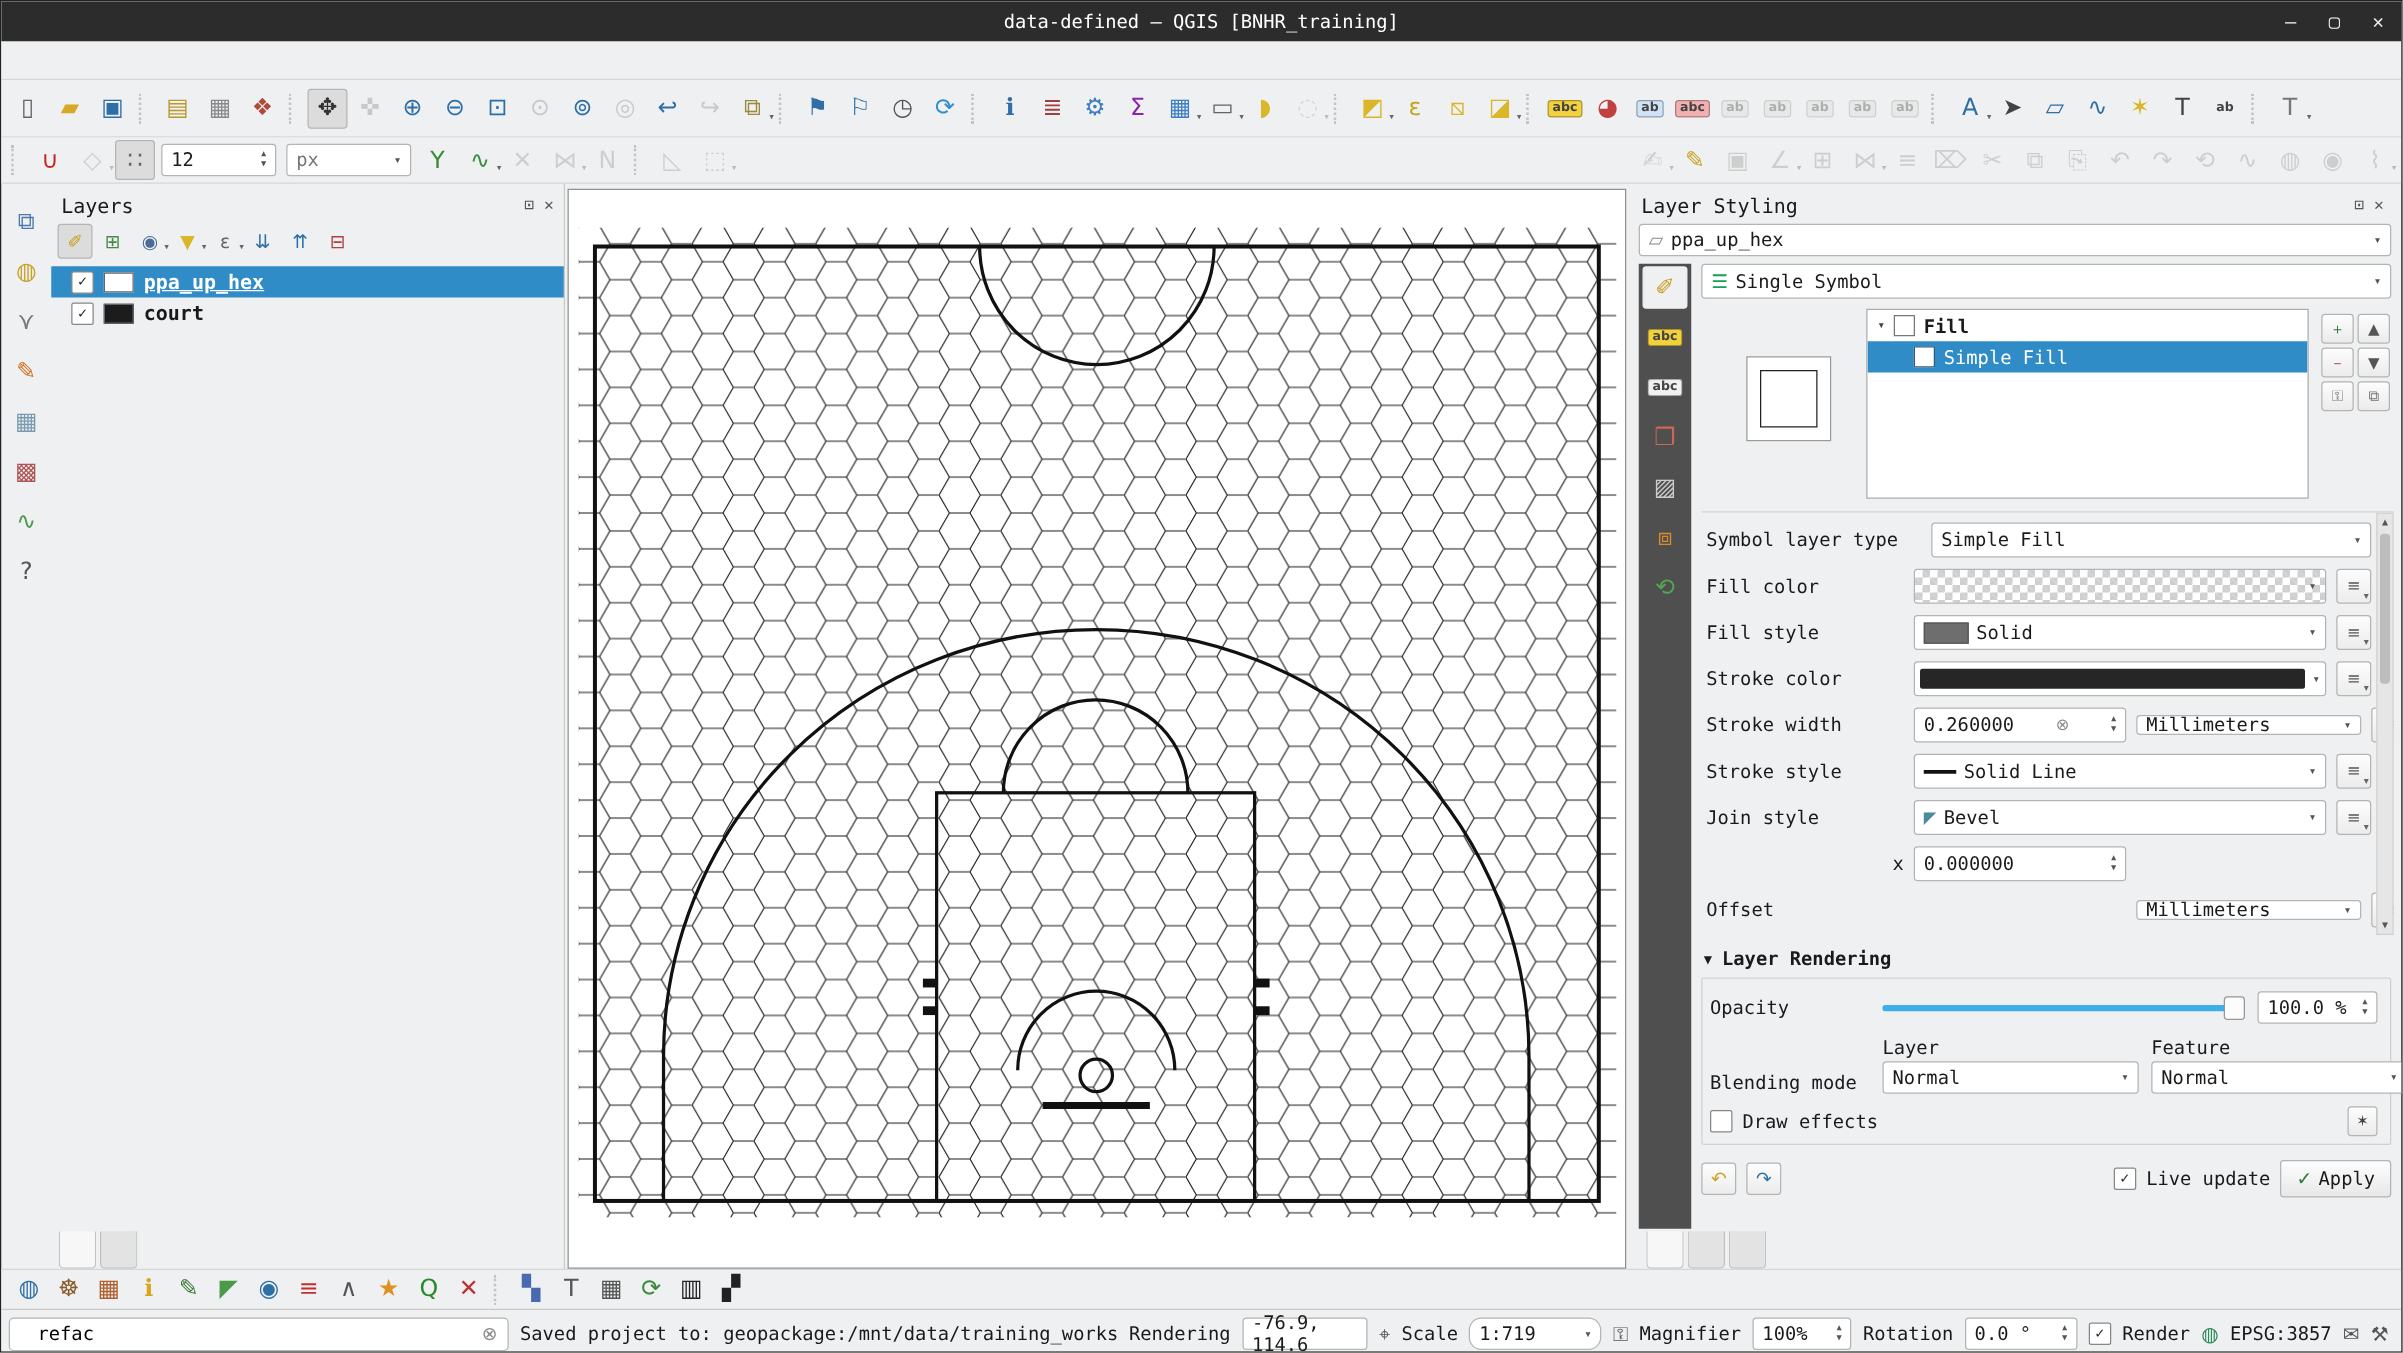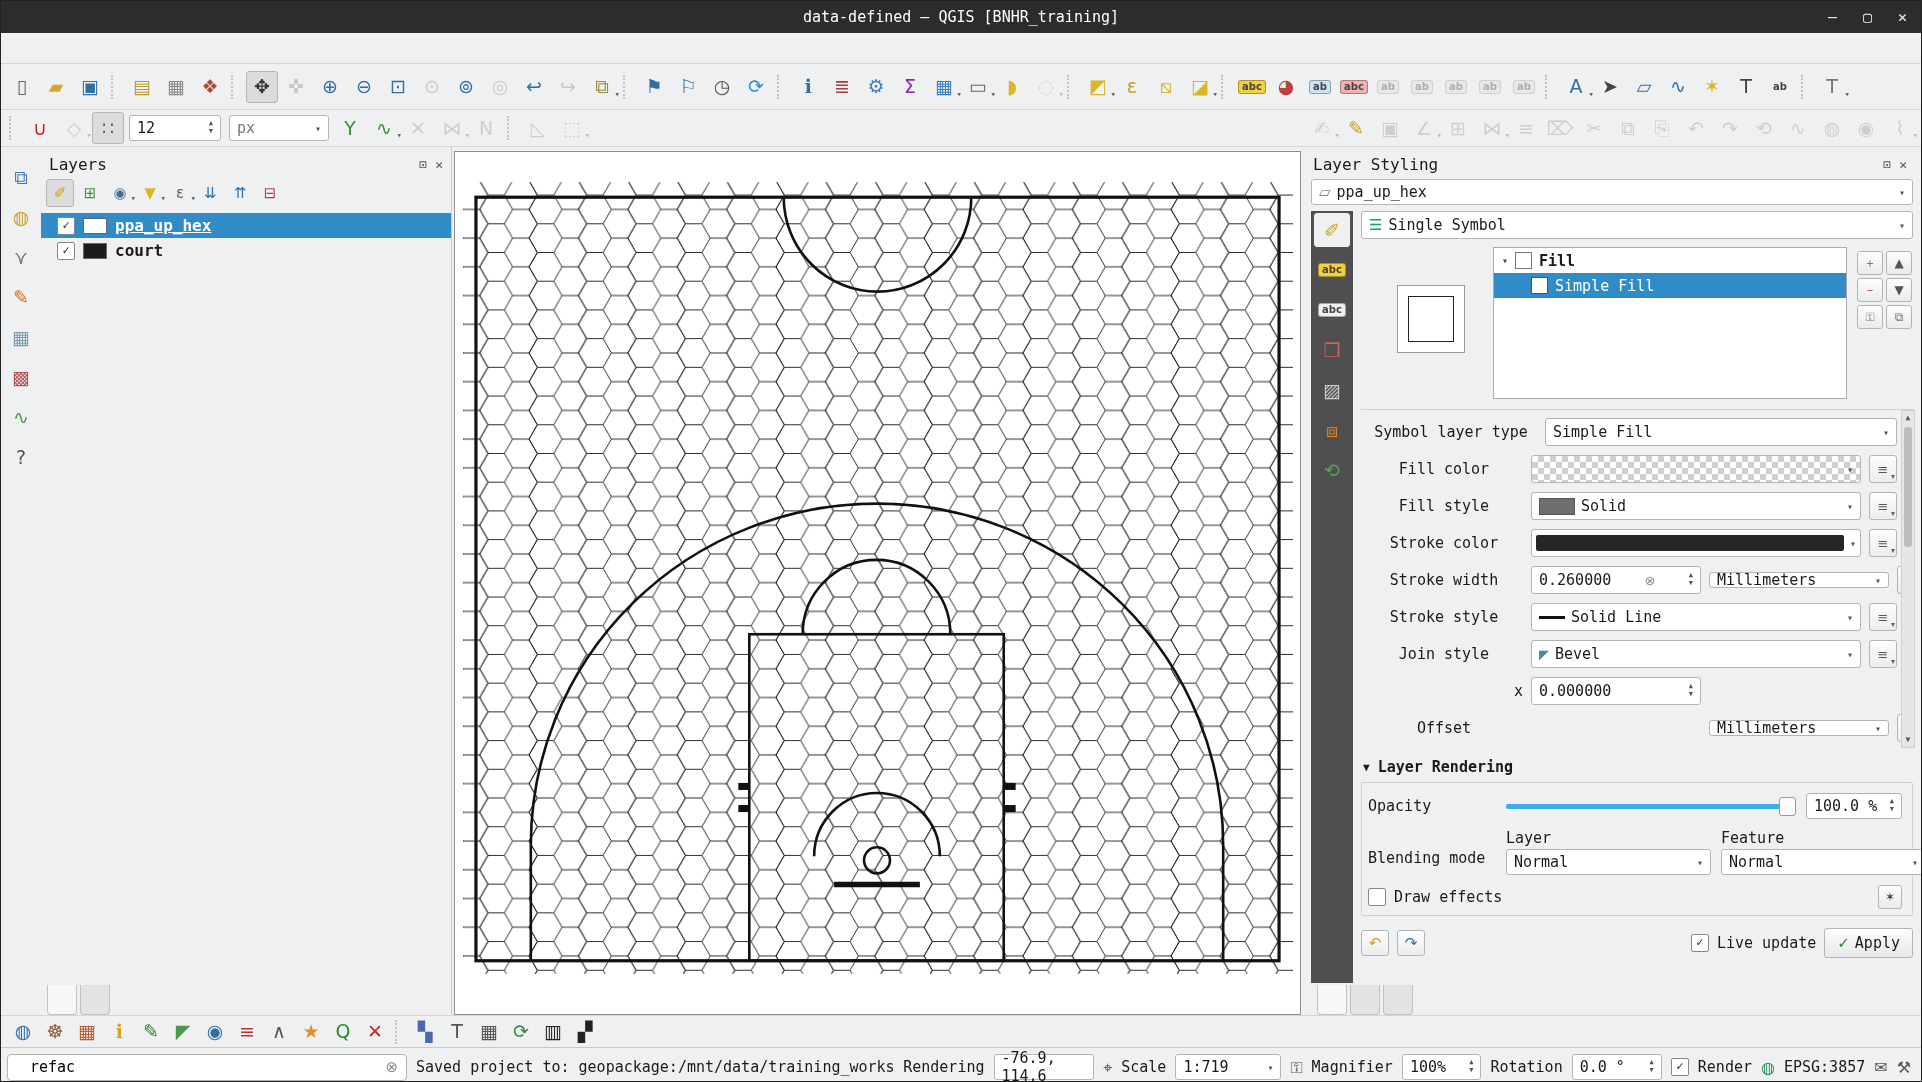--- a/index.html
+++ b/index.html
@@ -67,21 +67,21 @@
   .tree-row{display:flex;align-items:center;height:25px;gap:7px;padding-left:8px;}
   .tree-row.selected{background:#308cc6;color:#fff;}
   .tree-row .tswatch{width:15px;height:15px;border:1px solid #777;background:#fff;flex:none;}
   .tree-row.selected .tswatch{border-color:#2a5a80;}
   .tree-caret{font-size:10px;color:#444;}
   .tree-indent{width:22px;flex:none;}
   .sym-btn-col{width:58px;flex:none;display:grid;grid-template-columns:26px 26px;grid-auto-rows:24px;gap:3px;align-content:start;padding-top:4px;}
   .sbtn{border:1px solid #b4b4b4;border-radius:3px;background:linear-gradient(#fdfdfd,#ebebeb);display:flex;align-items:center;justify-content:center;font-size:12px;color:#444;}
   .props{margin-top:10px;border-top:1px solid #d2d2d2;padding-top:8px;height:330px;overflow:hidden;position:relative;}
   .prop-row{display:flex;align-items:center;margin:0 18px 9px 4px;gap:8px;}
-  .prop-label{width:158px;flex:none;text-align:center;}
+  .prop-label{width:158px;flex:none;}
   .prop-field{flex:1;height:28px;}
   .unit{width:180px;flex:none;height:16px;}
   .valuebox{width:170px;flex:none;height:28px;}
   .override{width:26px;height:26px;flex:none;border:1px solid #b4b4b4;border-radius:3px;background:linear-gradient(#fdfdfd,#ececec);display:flex;align-items:center;justify-content:center;font-size:13px;color:#555;position:relative;}
   .override::after{content:"▾";font-size:8px;position:absolute;right:1px;bottom:1px;color:#666;}
   .checker{background-image:linear-gradient(45deg,#cfcfcf 25%,transparent 25%,transparent 75%,#cfcfcf 75%),linear-gradient(45deg,#cfcfcf 25%,#fff 25%,#fff 75%,#cfcfcf 75%);background-position:0 0,6px 6px;background-size:12px 12px;}
   .colorbar-dark{flex:1;height:16px;background:#262626;border-radius:2px;}
   .fillstyle-swatch{width:34px;height:15px;background:#6e6e6e;border:1px solid #555;flex:none;}
   .linesw{width:26px;height:3px;background:#111;flex:none;}
   .clearx{margin-left:auto;color:#888;font-size:13px;}
@@ -91,21 +91,21 @@
   .rendering-head{display:flex;align-items:center;gap:8px;font-weight:bold;margin:10px 2px 6px 2px;}
   .rendering-box{border:1px solid #d0d0d0;border-radius:2px;padding:10px 10px 6px 6px;margin-right:2px;}
   .op-row{display:flex;align-items:center;gap:10px;}
   .op-label{width:128px;flex:none;}
   .slider{flex:1;height:20px;position:relative;}
   .slider .track{position:absolute;left:0;right:4px;top:8px;height:5px;background:#3daee9;border-radius:2px;}
   .slider .handle{position:absolute;right:0;top:1px;width:15px;height:17px;background:#fcfcfc;border:1px solid #979797;border-radius:3px;}
   .op-value{width:96px;flex:none;height:26px;}
   .blend-heads{display:flex;margin:10px 0 2px 138px;}
   .blend-heads span:first-child{width:215px;}
-  .blend-row{display:flex;align-items:flex-start;gap:10px;}
+  .blend-row{display:flex;align-items:flex-end;gap:10px;}
   .blend-label{width:128px;flex:none;}
   .blend-combo{width:205px;flex:none;height:26px;}
   .chk-row{display:flex;align-items:center;gap:8px;margin-top:10px;}
   .chk-row .mini-tool{margin-left:auto;width:22px;height:22px;}
   .actions{display:flex;align-items:center;gap:8px;margin:12px 2px 6px 0;}
   .roundbtn{width:26px;height:24px;border:1px solid #b4b4b4;border-radius:3px;background:linear-gradient(#fdfdfd,#ececec);display:flex;align-items:center;justify-content:center;}
   .apply-btn{display:flex;align-items:center;gap:5px;border:1px solid #b4b4b4;border-radius:3px;background:linear-gradient(#fdfdfd,#e8e8e8);padding:2px 12px;height:24px;}
   .green{color:#2e7d32;font-weight:bold;}
   .styling-tabs{display:flex;gap:3px;padding:2px 0 0 6px;height:30px;}
   
@@ -928,21 +928,21 @@
       <input class="search-input" value="refac" style="">
       <span class="glyph" style="color:#888;">⊗</span>
     </span>
     <span class="statusmsg">Saved project to: geopackage:/mnt/data/training_workshop/qgi</span>
     <span class="sb-label">Rendering</span>
     <span class="field sb-box" style="width:112px;">
       <span>-76.9, 114.6</span>
     </span>
     <span class="sb-icon glyph">⌖</span>
     <span class="sb-label">Scale</span>
-    <span class="field sb-box" style="width:118px;">
+    <span class="field sb-box" style="width:118px;border-radius:10px;">
       <span>1:719</span>
       <span class="dd">▾</span>
     </span>
     <span class="sb-icon glyph">⚿</span>
     <span class="sb-label">Magnifier</span>
     <span class="field sb-box" style="width:88px;">
       <span>100%</span>
       <span class="spin-arrows">▲<br>▼</span>
     </span>
     <span class="sb-label">Rotation</span>

